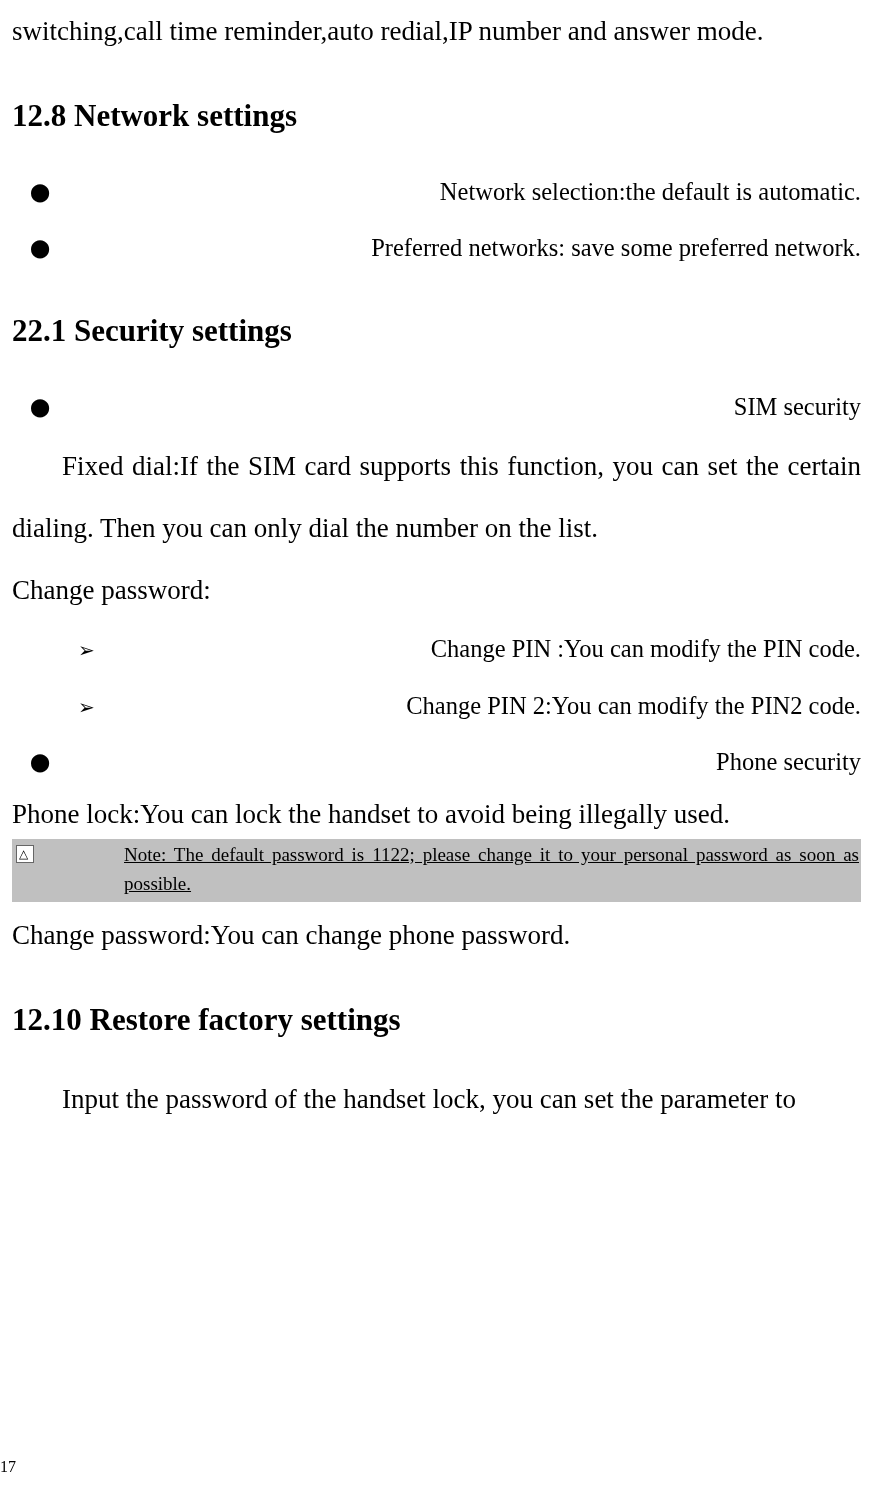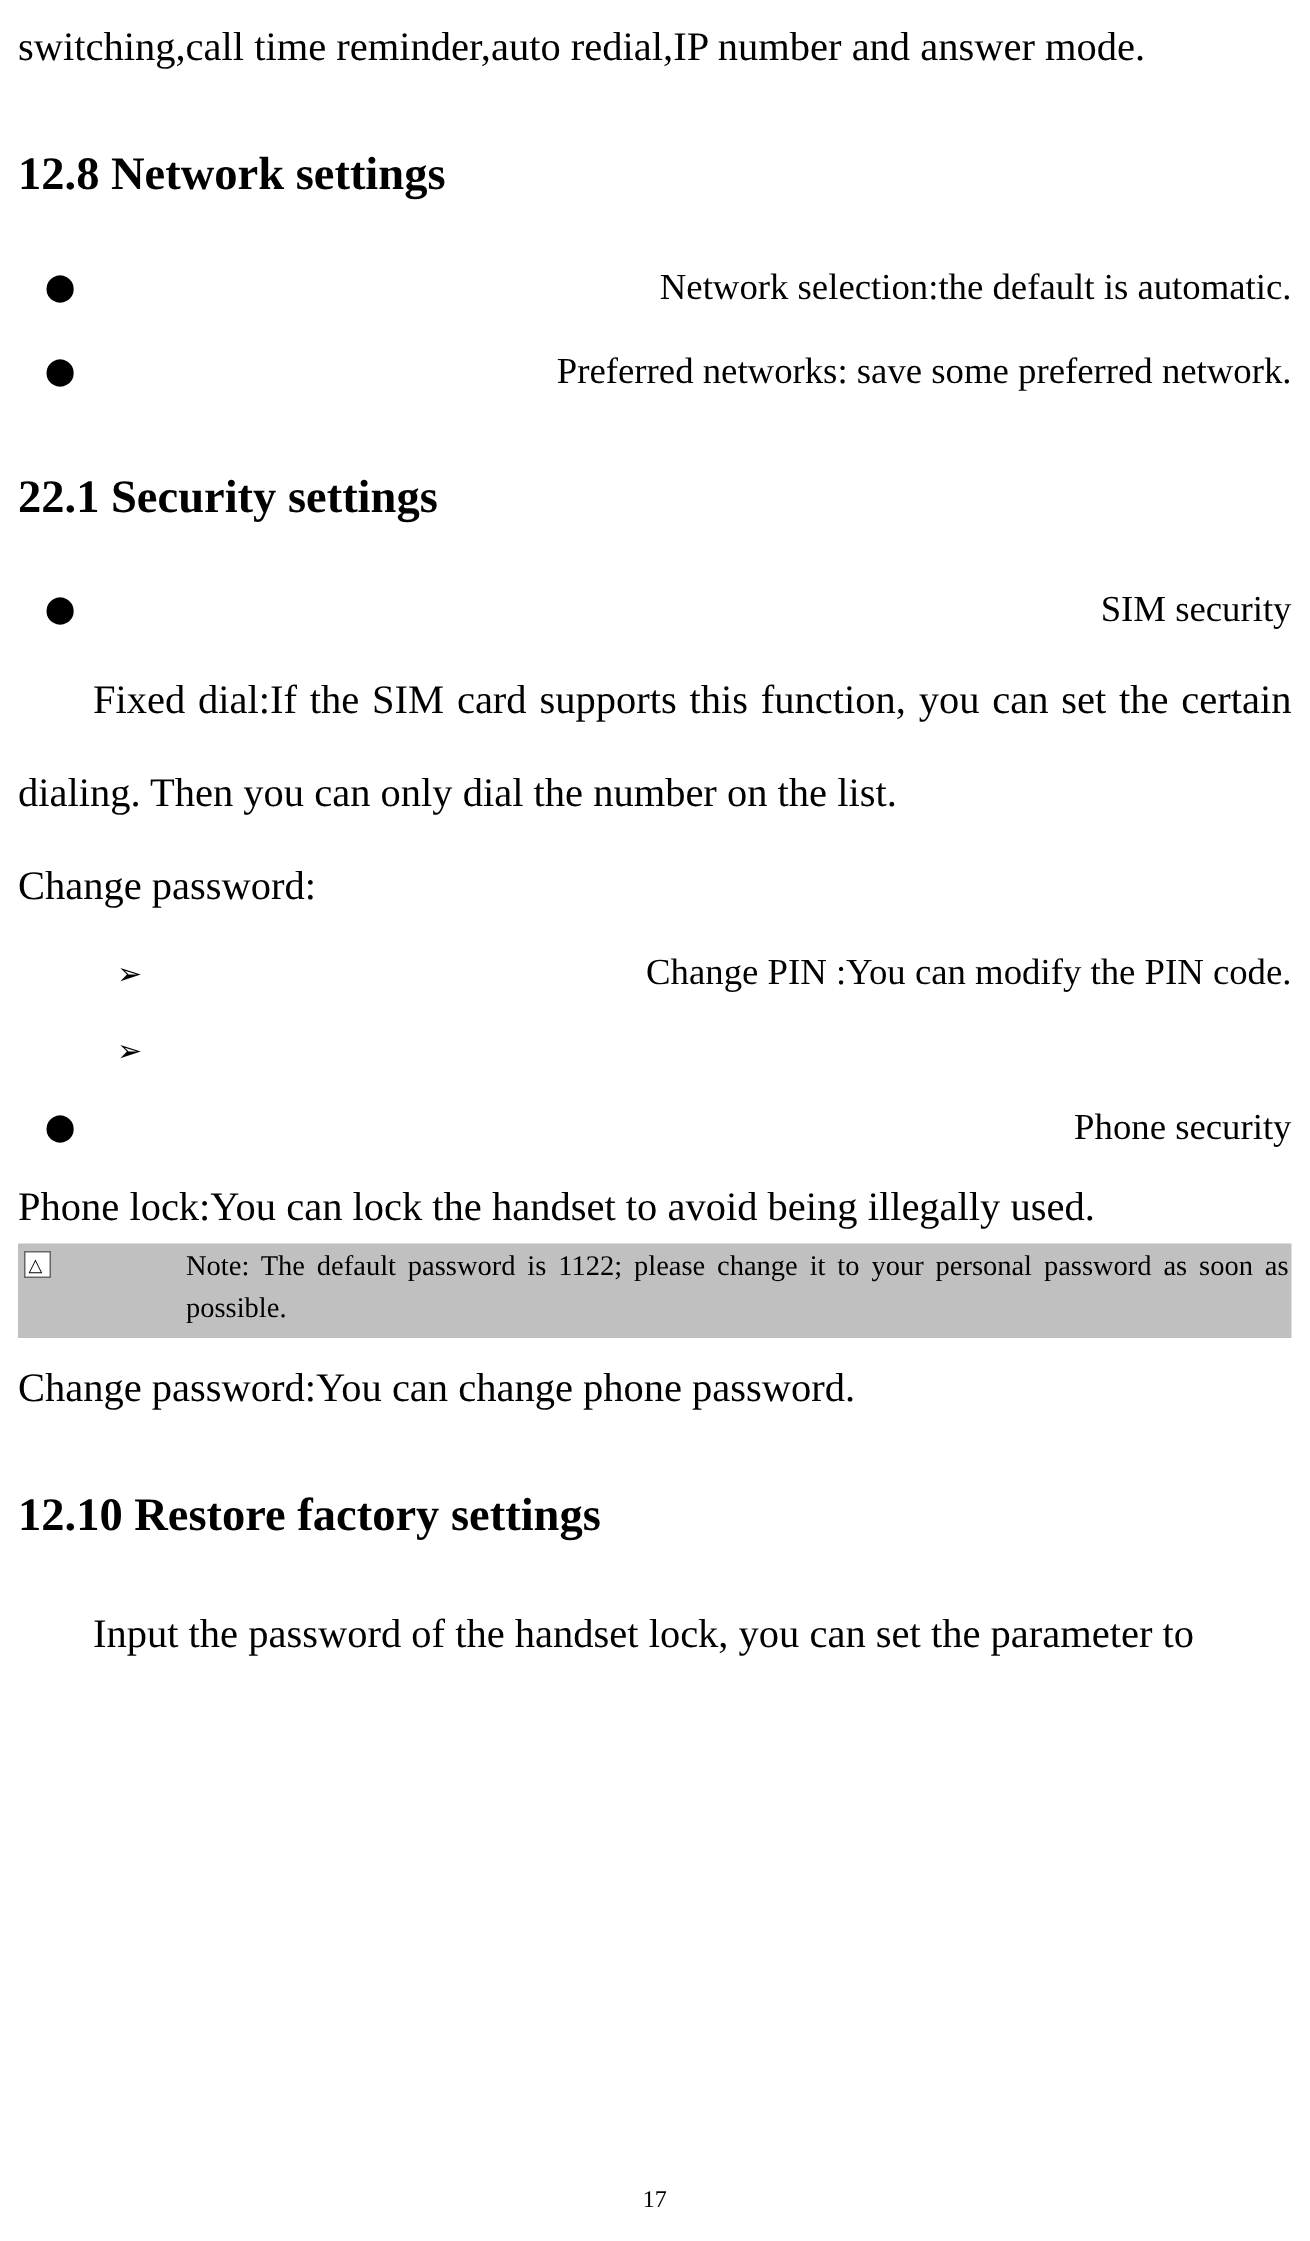--- a/index.html
+++ b/index.html
@@ -88,27 +88,28 @@
     .warn-icon::after {
       content: "△";
       font-size: 12px;
       position: absolute;
       left: 2px;
       top: -1px;
       color: #000;
     }
     .note-content {
       flex: 1;
+      text-decoration: underline;
     }
     .page-num {
       position: absolute;
       bottom: 18px;
       left: 0;
       right: 0;
-      text-align: center;
+      text-align: left;
       font-size: 16px;
     }
   </style>
 </head>
 <body>
 
 <div class="page">
   <div class="body-text">switching,call time reminder,auto redial,IP number and answer mode.</div>
 
   <div class="heading">12.8 Network settings</div>
@@ -134,20 +135,21 @@
 
 
   <div class="body-text">Change password:</div>
 
   <div class="arrow-row">
     <span class="arrow-symbol">➢</span>
     <span class="bullet-text">Change PIN :You can modify the PIN code.</span>
   </div>
   <div class="arrow-row">
     <span class="arrow-symbol">➢</span>
+    <span class="bullet-text">Change PIN 2:You can modify the PIN2 code.</span>
   </div>
 
   <div class="bullet-row">
     <span class="bullet-symbol">⬤</span>
     <span class="bullet-text">Phone security</span>
   </div>
 
   <div class="body-text" style="line-height:1.8;">Phone lock:You can lock the handset to avoid being illegally used.</div>
 
   <div class="note-box">

